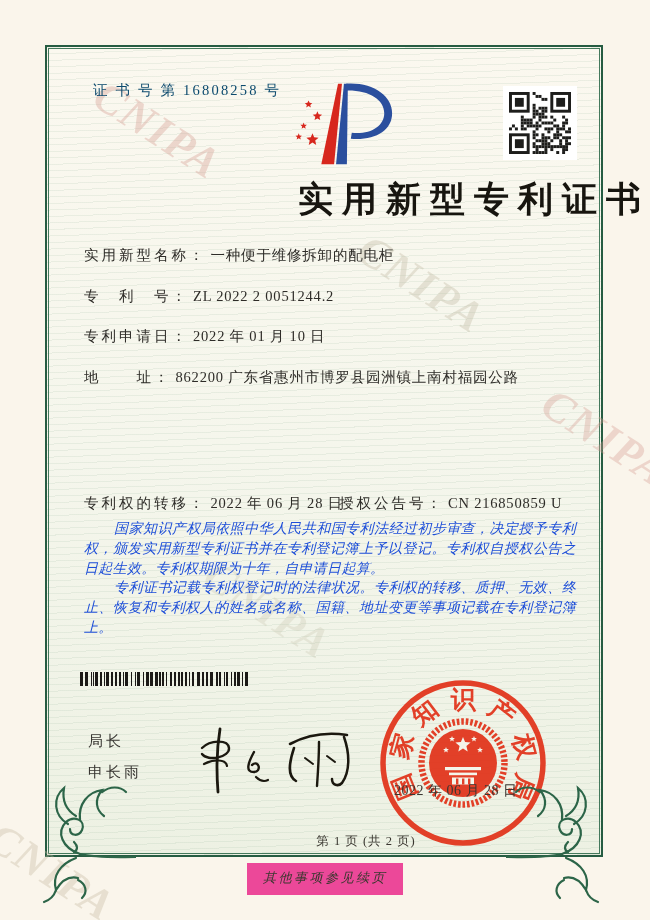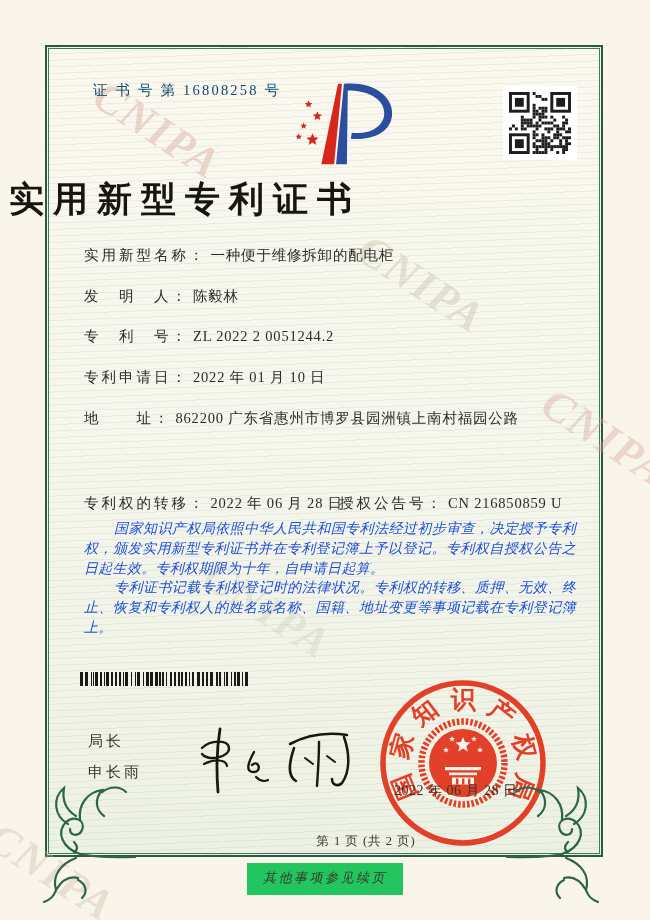--- a/index.html
+++ b/index.html
@@ -29,21 +29,21 @@
            repeating-linear-gradient(178deg, rgba(145,178,152,0.15) 0 1px, rgba(0,0,0,0) 1px 6.5px),
            linear-gradient(180deg,#fbf8ef 0%,#f5f6ec 50%,#edf1e3 100%);
          z-index:0;}
   .frame-inner{position:absolute;inset:1px;border:1px solid var(--frame-green-light);}
   .z{position:absolute;z-index:2;}
   
   .certno{left:93px;top:81px;font-size:14.5px;letter-spacing:2.2px;color:#0c4a6e;}
   .logo{left:282px;top:79px;}
   .qrbox{left:503px;top:86px;width:74px;height:74px;background:#ffffff;}
   .qrbox svg{position:absolute;left:6px;top:6px;}
-  .title{left:0;width:650px;top:176px;text-align:left;font-size:35px;font-weight:700;
+  .title{left:0;width:650px;top:176px;text-align:right;font-size:35px;font-weight:700;
          letter-spacing:9px;text-indent:9px;color:#17150f;}
   
   .fields{left:84px;top:243px;width:500px;}
   .frow{margin-bottom:15.7px;line-height:25px;font-size:14.5px;white-space:nowrap;}
   .jlabel{letter-spacing:3px;}
   .val{margin-left:7px;letter-spacing:0.8px;}
   .grant{left:0;top:491px;width:650px;line-height:25px;font-size:14.5px;}
   .grant .g1{position:absolute;left:84px;white-space:nowrap;}
   .grant .g2{position:absolute;left:339px;white-space:nowrap;}
   
@@ -54,21 +54,21 @@
   .barcode{left:80px;top:672px;}
   .director{left:88px;top:727px;font-family:Liberation Mono, monospace;
             font-size:15px;letter-spacing:3px;color:#373531;line-height:31px;font-weight:500;}
   .signature{left:182px;top:712px;}
   .sealsvg{left:368px;top:668px;z-index:2;}
   .sealdate{left:394px;top:782px;width:150px;font-size:14px;letter-spacing:0.5px;color:#3b3631;z-index:3;}
   .pagenum{left:45px;top:833px;width:642px;text-align:center;font-size:12.5px;letter-spacing:1px;color:#39362f;}
   .orn{z-index:4;}
   .orn-l{left:18px;top:776px;}
   .orn-r{left:506px;top:776px;transform:scaleX(-1);}
-  .note{left:50%;top:863px;transform:translateX(-50%);background:#22c55e;padding:6px 16px 8px 16px;
+  .note{left:50%;top:863px;transform:translateX(-50%);background:#ec4899;padding:6px 16px 8px 16px;
         font-size:13px;letter-spacing:2.5px;font-style:italic;color:#3a382f;z-index:2;white-space:nowrap;}
 </style>
 </head>
 <body>
 
 <div class="page">
 
   <span class="wm wm1">CNIPA</span>
   <span class="wm wm2">CNIPA</span>
   <span class="wm wm3">CNIPA</span>
@@ -231,23 +231,20 @@
       </svg>
   </div>
 
   <div class="z title">实用新型专利证书</div>
 
   <div class="z fields">
     <div class="frow">
       <span class="jlabel">实用新型名称</span><span>：</span><span class="val">一种便于维修拆卸的配电柜</span>
     </div>
     <div class="frow">
-      <span class="jlabel">发　明　人</span><span>：</span><span class="val">陈毅林</span>
-    </div>
-    <div class="frow">
       <span class="jlabel">专　利　号</span><span>：</span><span class="val">ZL 2022 2 0051244.2</span>
     </div>
     <div class="frow">
       <span class="jlabel">专利申请日</span><span>：</span><span class="val">2022 年 01 月 10 日</span>
     </div>
     <div class="frow">
       <span class="jlabel">地　　址</span><span>：</span><span class="val">862200 广东省惠州市博罗县园洲镇上南村福园公路</span>
     </div>
   </div>
 

